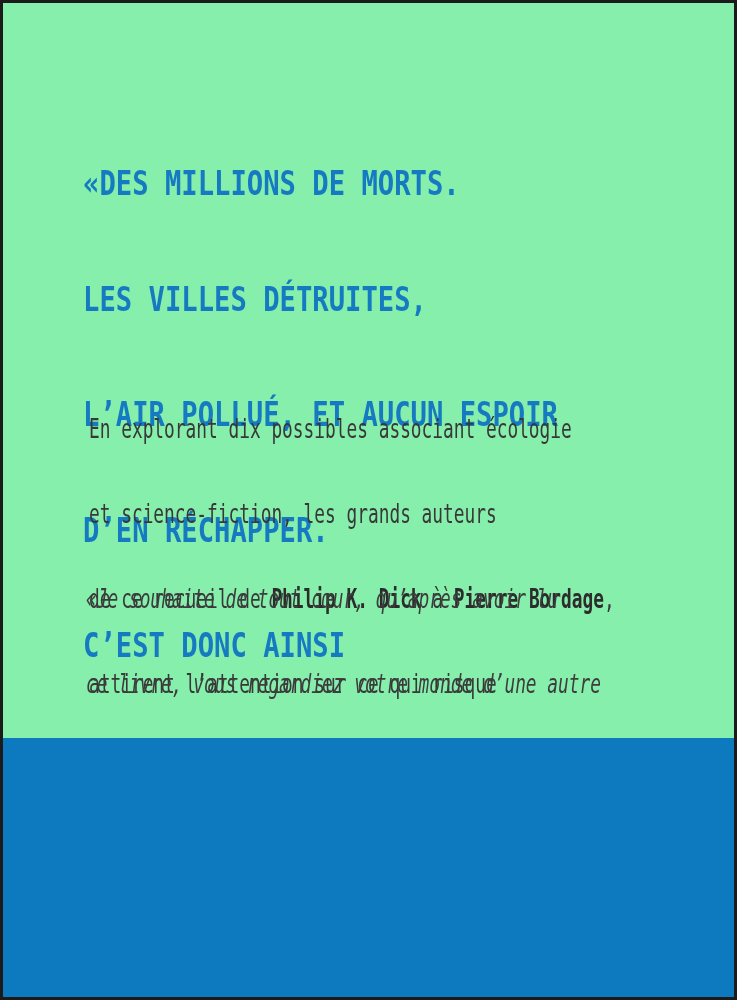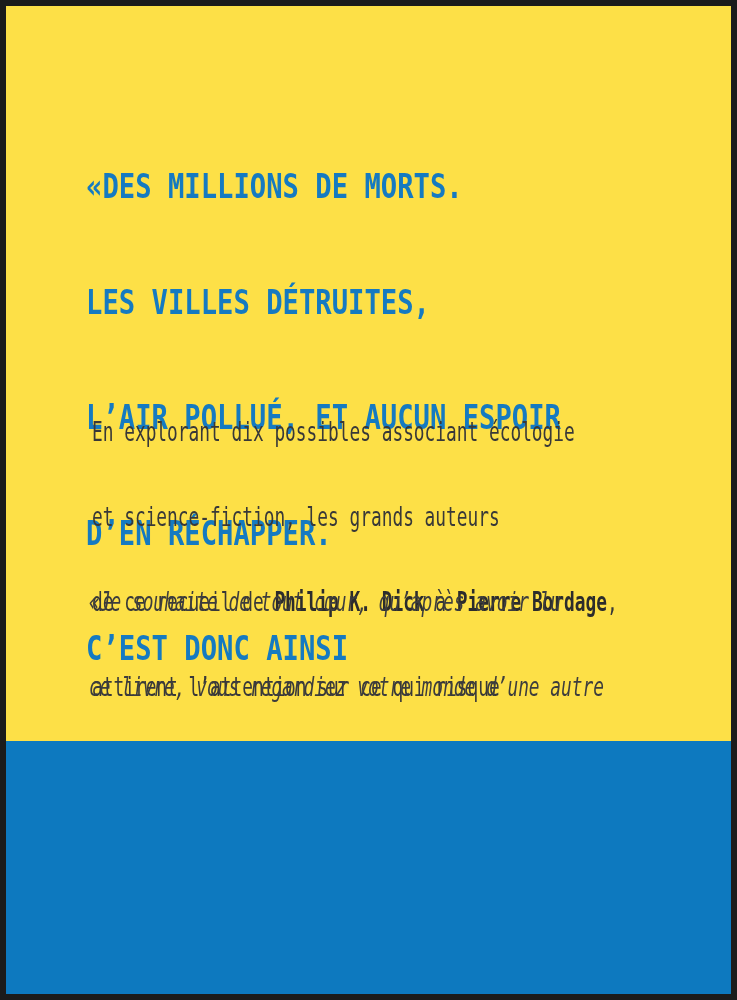--- a/index.html
+++ b/index.html
@@ -2,22 +2,22 @@
 <html lang="fr"><head>
 <meta charset="utf-8">
 <style>
   html, body { margin: 0; padding: 0; background: #ffffff; }
 
   .cover {
     position: relative;
     width: 737px;
     height: 1000px;
     box-sizing: border-box;
-    border: 6px solid #6d28d9;
-    background: #fde047;
+    border: 3px solid #6d28d9;
+    background: #86efac;
     overflow: hidden;
     font-family: "DejaVu Sans Mono", monospace;
   }
 
   
   .pull-quote {
     position: absolute;
     left: 80px;
     top: 84px;
     font-weight: 700;

